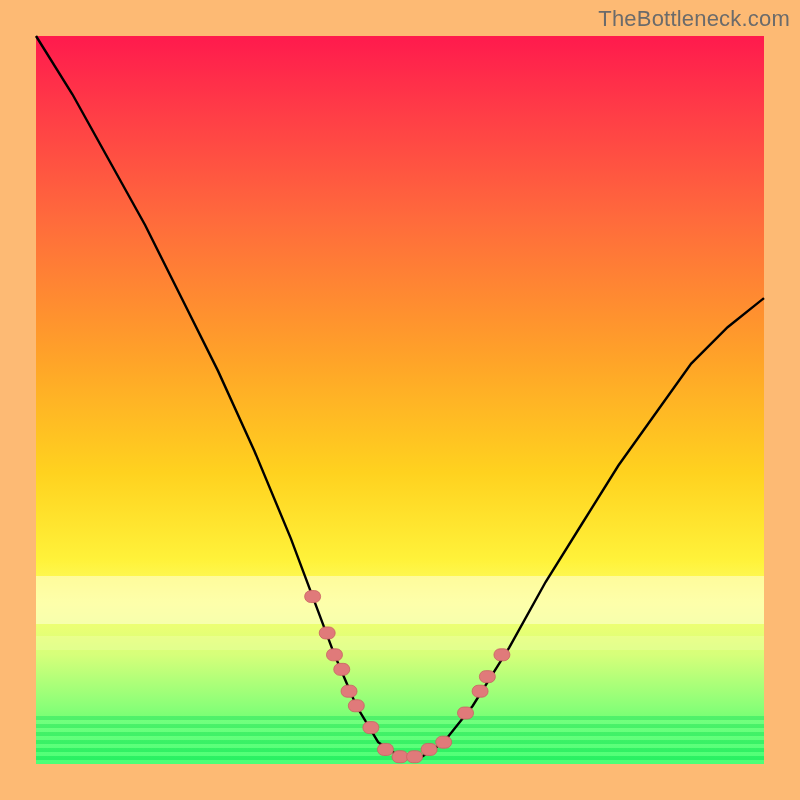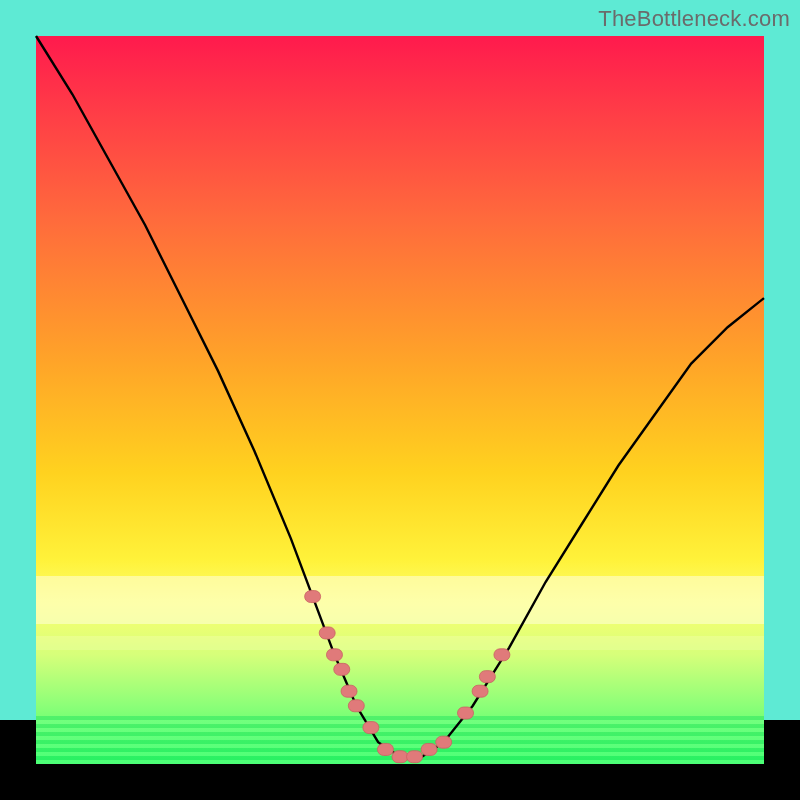--- a/index.html
+++ b/index.html
@@ -8,22 +8,22 @@
     width: 800px;
     height: 800px;
     background: #000;
     overflow: hidden;
   }
   .frame {
     position: absolute;
     left: 0;
     top: 0;
     width: 800px;
-    height: 720px;
-    background: #5eead4;
+    height: 800px;
+    background: #fdba74;
   }
   .plot {
     position: absolute;
     left: 36px;
     top: 36px;
     width: 728px;
     height: 728px;
     background: linear-gradient(to bottom,
       #ff1a4d 0%,
       #ff3b47 10%,

